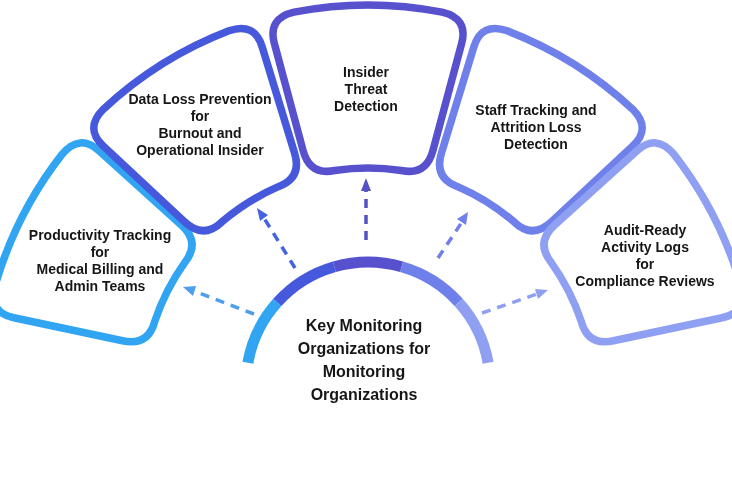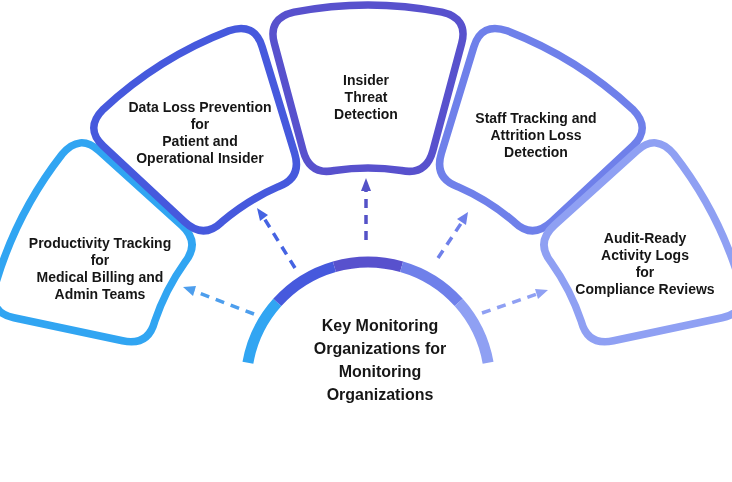--- a/index.html
+++ b/index.html
@@ -25,21 +25,20 @@
     transform: translate(-50%, -50%);
     text-align: center;
     color: #161616;
     pointer-events: none;
   }
   .seg-label {
     font-size: 14px;
     font-weight: 600;
     line-height: 17px;
     width: 215px;
-    margin-top: 8px;
   }
   .center-label {
     font-size: 16px;
     font-weight: 700;
     line-height: 23px;
     width: 200px;
   }
 </style>
 </head>
 <body>
@@ -84,21 +83,21 @@
   <div class="label seg-label" style="left:100px; top:261px;">
     <div>Productivity Tracking</div>
     <div>for</div>
     <div>Medical Billing and</div>
     <div>Admin Teams</div>
   </div>
 
   <div class="label seg-label" style="left:200px; top:125px;">
     <div>Data Loss Prevention</div>
     <div>for</div>
-    <div>Patient and</div>
+    <div>Burnout and</div>
     <div>Operational Insider</div>
   </div>
 
   <div class="label seg-label" style="left:366px; top:89px;">
     <div>Insider</div>
     <div>Threat</div>
     <div>Detection</div>
   </div>
 
   <div class="label seg-label" style="left:536px; top:127px;">
@@ -107,20 +106,20 @@
     <div>Detection</div>
   </div>
 
   <div class="label seg-label" style="left:645px; top:256px;">
     <div>Audit-Ready</div>
     <div>Activity Logs</div>
     <div>for</div>
     <div>Compliance Reviews</div>
   </div>
 
-  <div class="label center-label" style="left:380px; top:360px;">
+  <div class="label center-label" style="left:364px; top:360px;">
     <div>Key Monitoring</div>
     <div>Organizations for</div>
     <div>Monitoring</div>
     <div>Organizations</div>
   </div>
 
 </div>
 
 </body></html>

